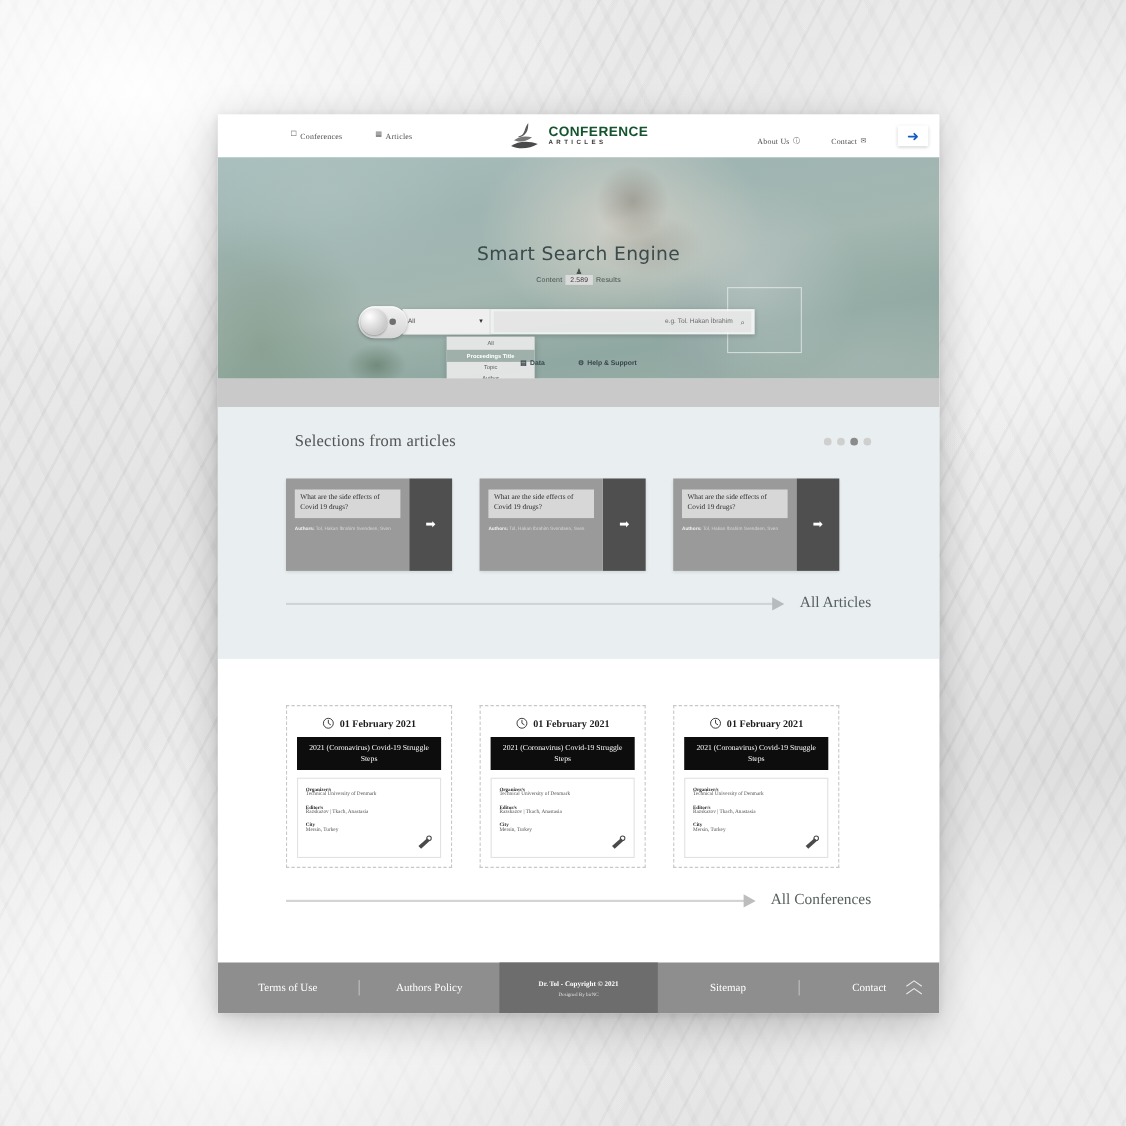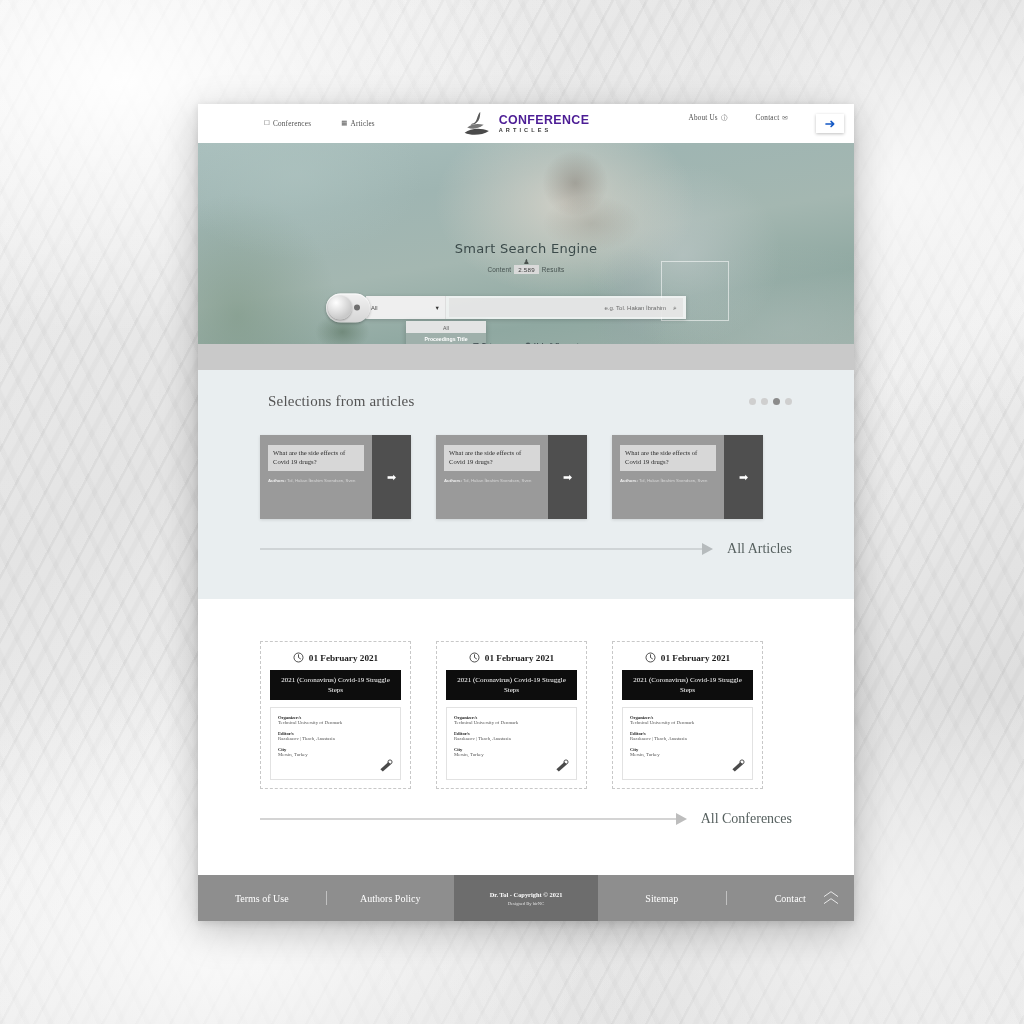--- a/index.html
+++ b/index.html
@@ -48,37 +48,37 @@
 
   
   .header {
     height: 39px;
     background: #ffffff;
     display: flex;
     align-items: center;
     position: relative;
   }
   .nav-left { display: flex; align-items: center; gap: 30px; margin-left: 66px; }
-  .nav-right { display: flex; align-items: flex-start; gap: 28px; margin-left: auto; margin-right: 10px; }
+  .nav-right { display: flex; align-items: flex-end; gap: 28px; margin-left: auto; margin-right: 10px; }
   .nav-item {
     font-size: 7.2px; color: #4e4e4e; letter-spacing: .2px;
     display: flex; align-items: center; gap: 3px;
     font-family: "Liberation Serif", serif;
     cursor: pointer; white-space: nowrap;
   }
   .nav-ico { font-size: 6.5px; color: #5d5d5d; line-height: 1; }
   .brand {
     position: absolute; left: 50%; top: 50%;
     transform: translate(-50%,-50%);
     display: flex; align-items: center; gap: 6px;
   }
   .brand-mark { width: 30px; height: 26px; display: block; }
   .brand-text { line-height: 1; }
   .brand-main {
-    font-size: 12.4px; font-weight: bold; color: #4c1d95;
+    font-size: 12.4px; font-weight: bold; color: #14532d;
     letter-spacing: .4px; font-family: "Liberation Sans", sans-serif;
   }
   .brand-sub {
     font-size: 5.6px; font-weight: bold; color: #3a3a3a;
     letter-spacing: 3.1px; margin-top: 2px;
   }
   .login-btn {
     width: 28px; height: 19px; background: #ffffff;
     display: flex; align-items: center; justify-content: center;
     box-shadow: 0 1px 3px rgba(0,0,0,.25);
@@ -100,22 +100,22 @@
   .hero::before {
     content: ""; position: absolute; inset: 0;
     background:
       radial-gradient(circle 46px at 57.5% 20%, rgba(96,84,74,.34), rgba(0,0,0,0) 72%),
       radial-gradient(ellipse 70px 40px at 60% 40%, rgba(120,110,98,.22), rgba(0,0,0,0) 70%),
       radial-gradient(ellipse 58px 90px at 66% 82%, rgba(150,166,168,.45), rgba(0,0,0,0) 70%),
       radial-gradient(ellipse 40px 28px at 22% 94%, rgba(78,104,82,.5), rgba(0,0,0,0) 68%);
   }
   .hero-inner { position: relative; z-index: 3; text-align: center; }
   .hero-title {
-    margin-top: 98px;
-    font-size: 13px; color: #3b4a4a; letter-spacing: .3px;
+    margin-top: 78px;
+    font-size: 17px; color: #3b4a4a; letter-spacing: .3px;
     font-family: "DejaVu Sans", sans-serif; font-weight: normal;
   }
   .hero-sub {
     margin-top: 9px;
     font-size: 6.4px; color: #45514f; letter-spacing: .2px;
     display: flex; align-items: center; justify-content: center; gap: 3px;
   }
   .hero-count {
     background: #dadada; color: #3a3a3a;
     padding: 1px 4px; font-size: 6.2px; position: relative;

